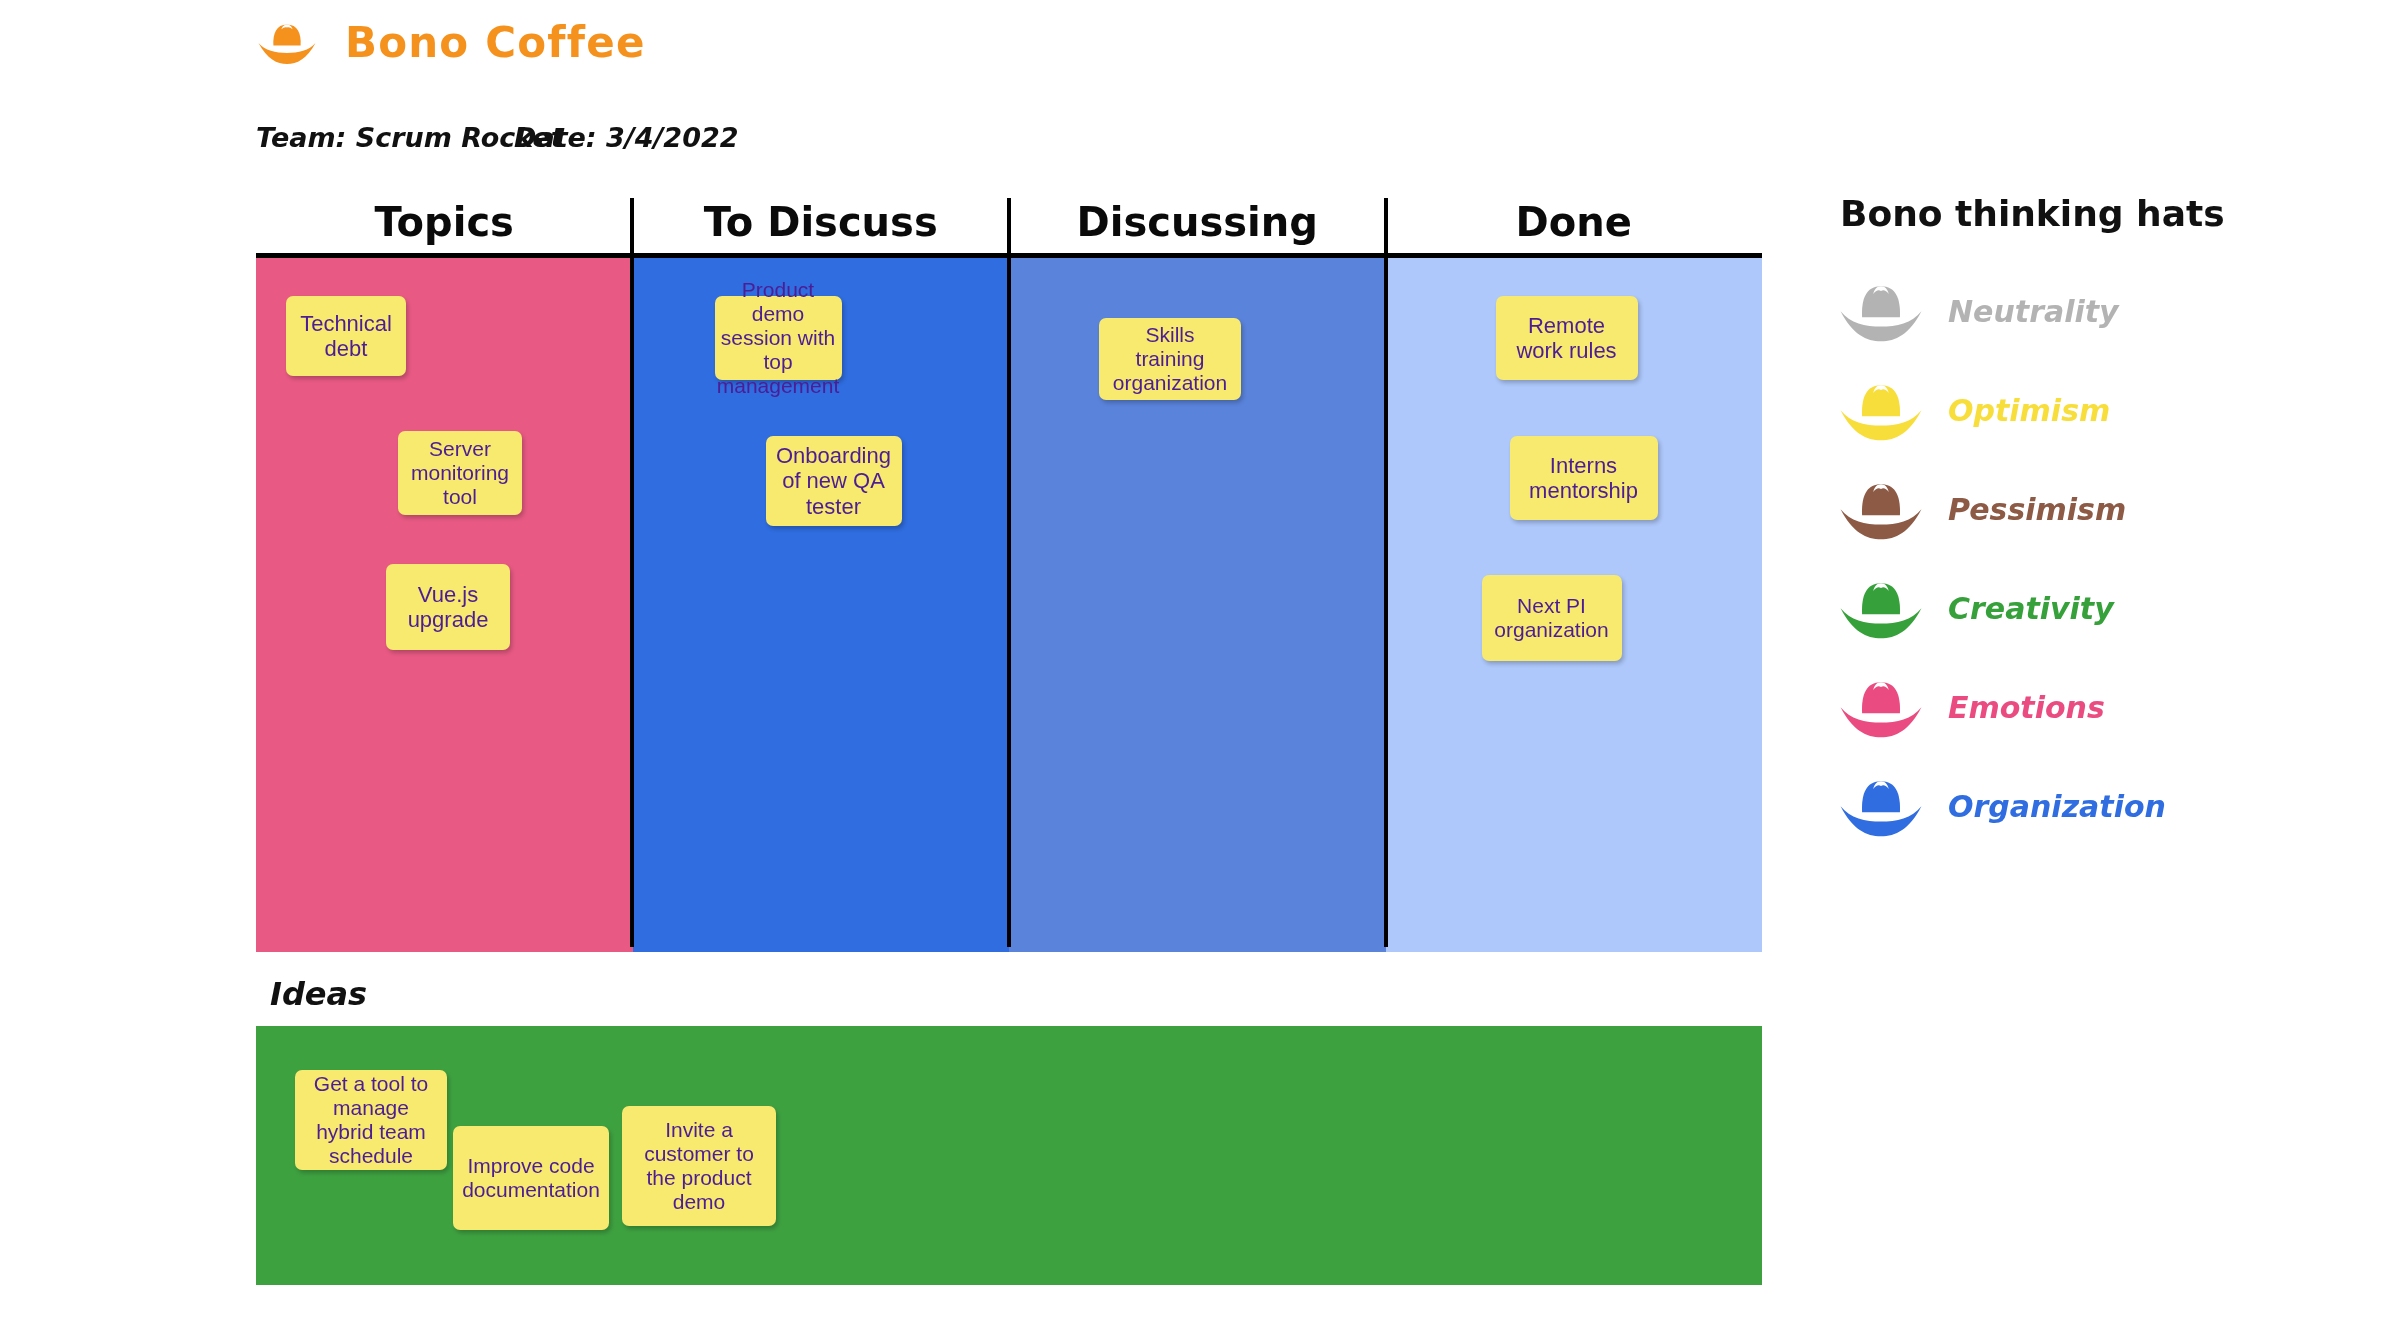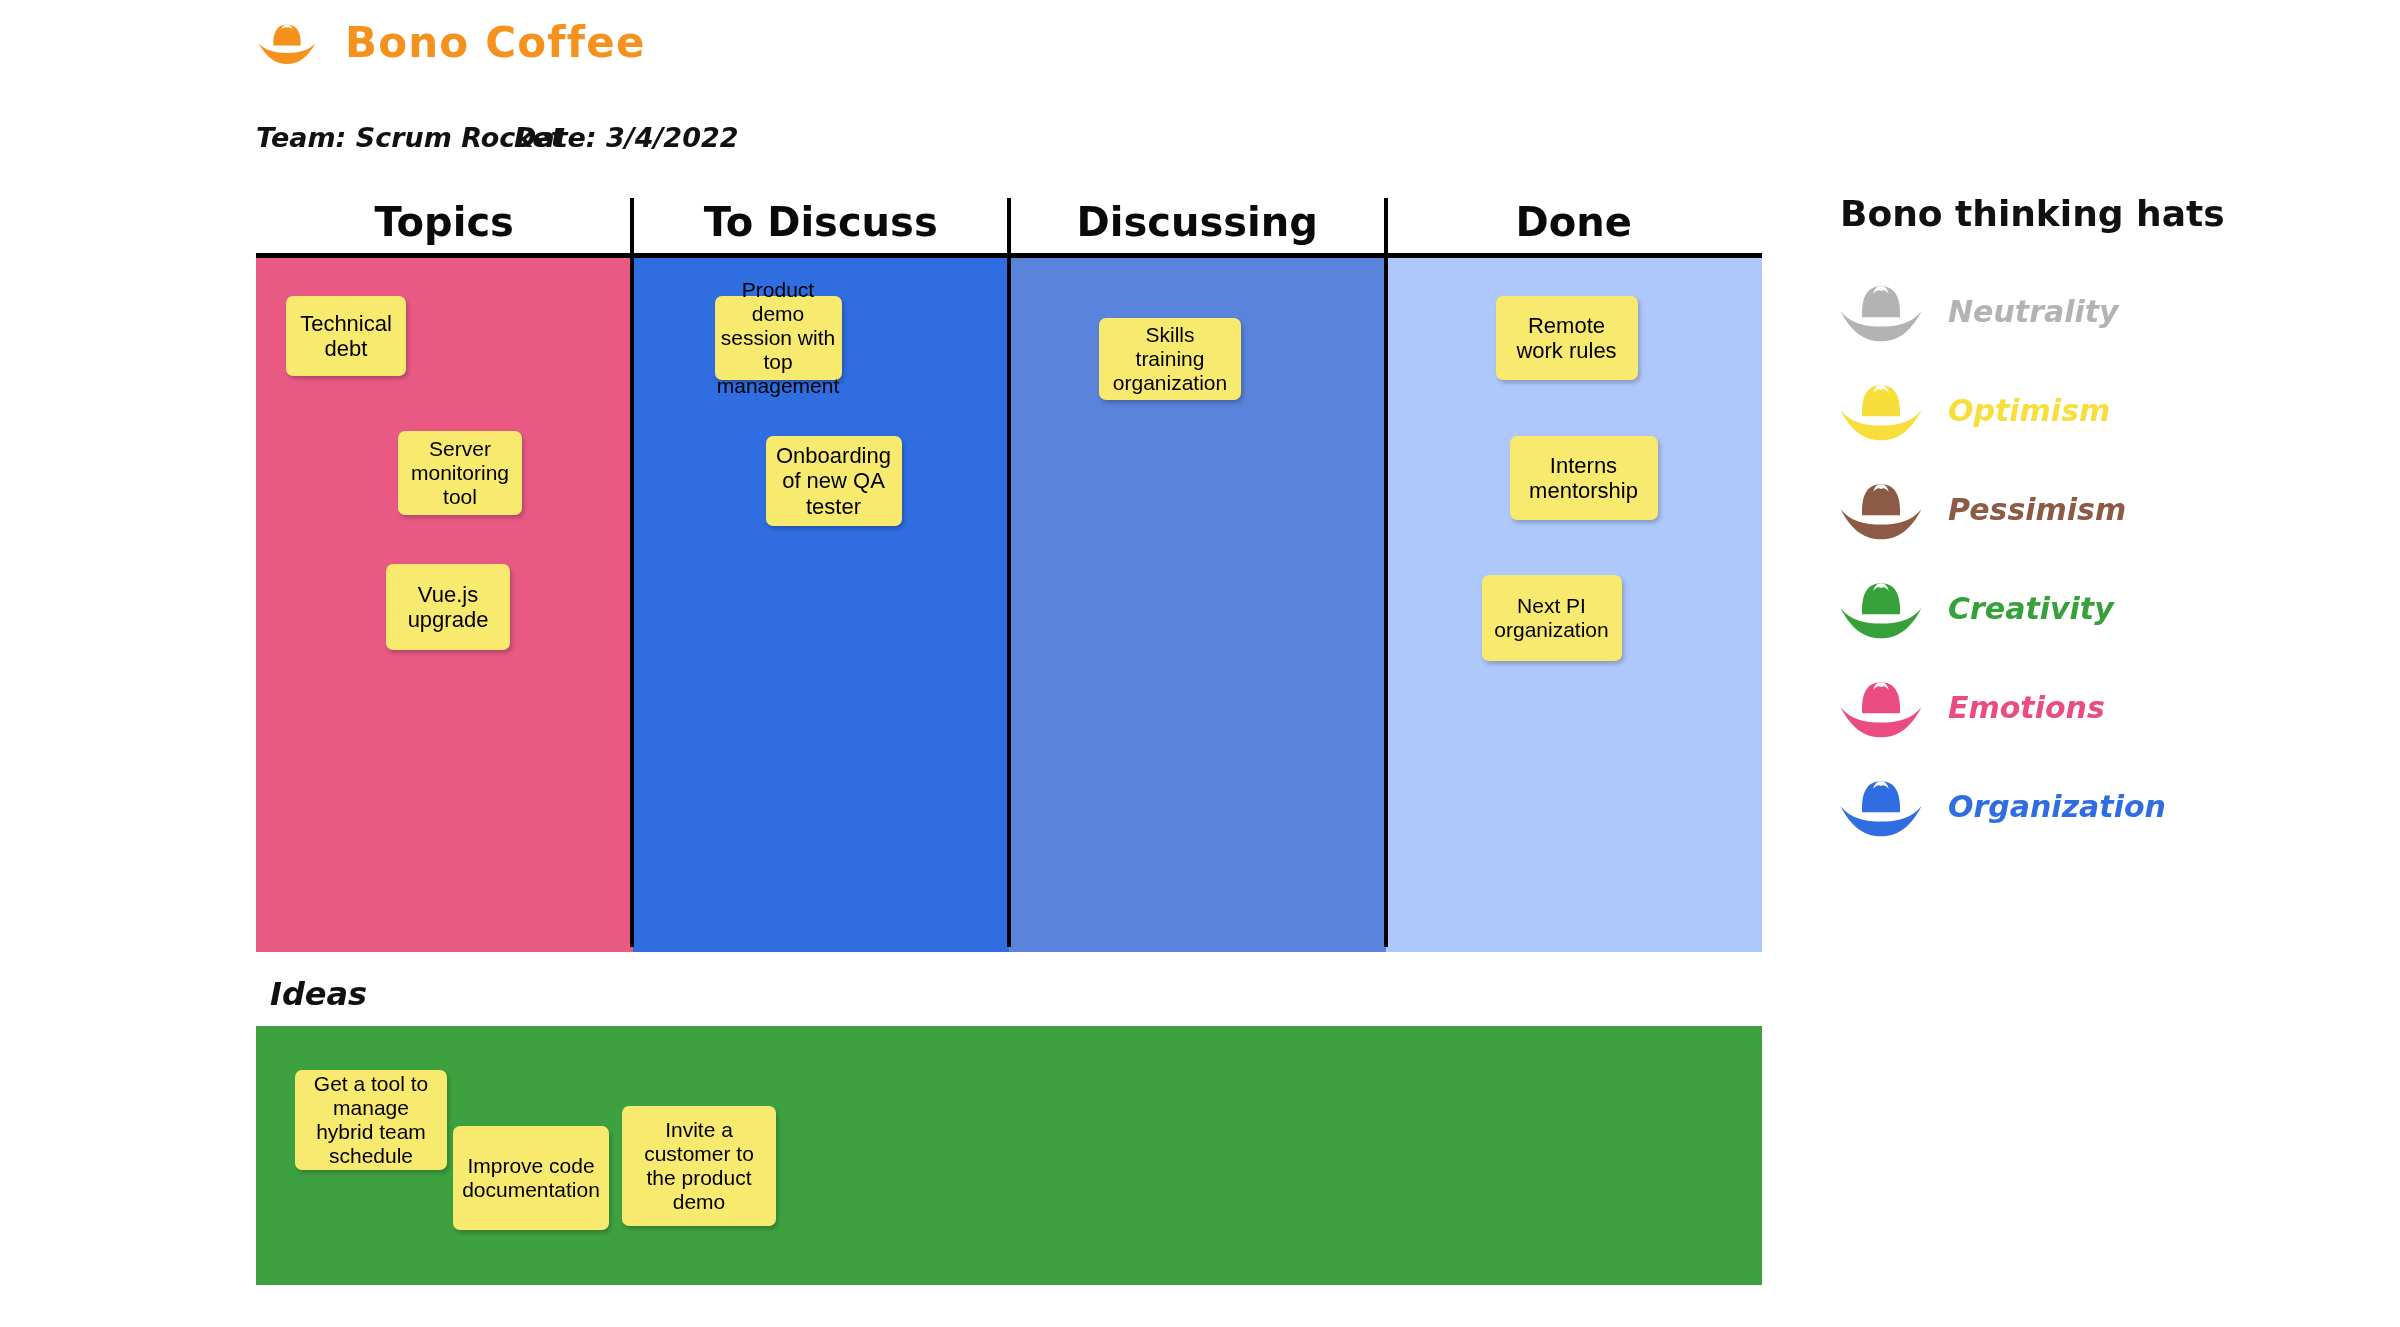--- a/index.html
+++ b/index.html
@@ -113,21 +113,21 @@
   .note {
     position: absolute;
     background: #F8E96F;
     border-radius: 7px;
     box-shadow: 2px 3px 4px rgba(0,0,0,0.22);
     box-sizing: border-box;
     display: flex;
     align-items: center;
     justify-content: center;
     text-align: center;
-    color: #000000;
+    color: #4c1d95;
     font-family: "Liberation Sans", sans-serif;
     padding: 6px 10px;
     line-height: 1.14;
   }
   .note.big   { font-size: 22px; }
   .note.small { font-size: 21px; }
 
   
   #ideas-title {
     position: absolute;

